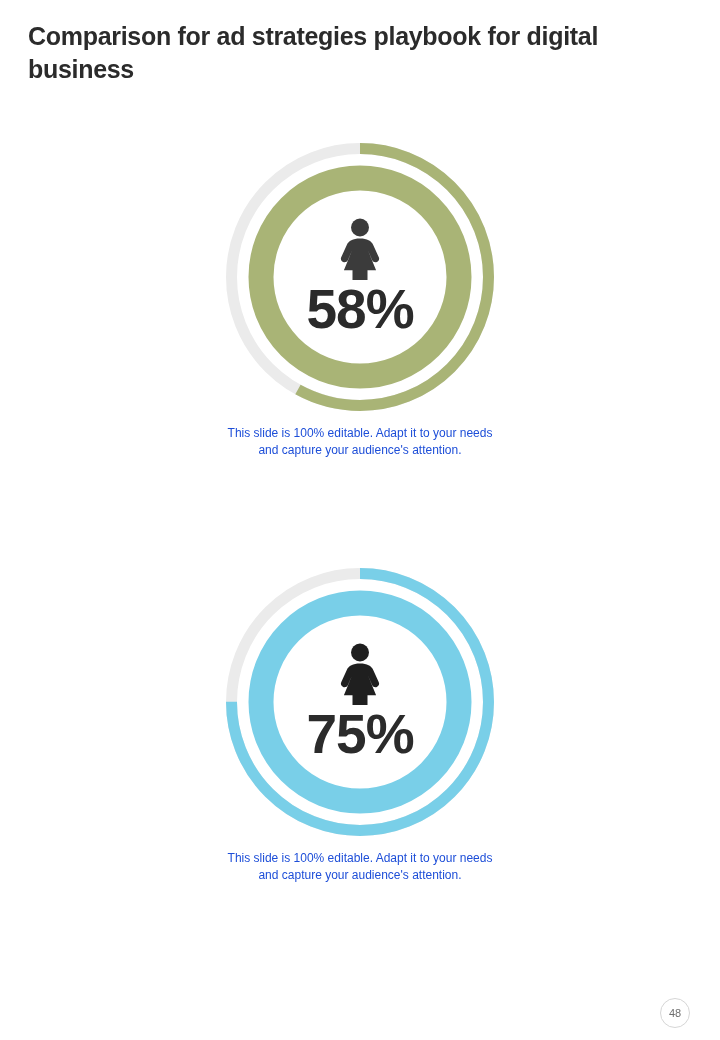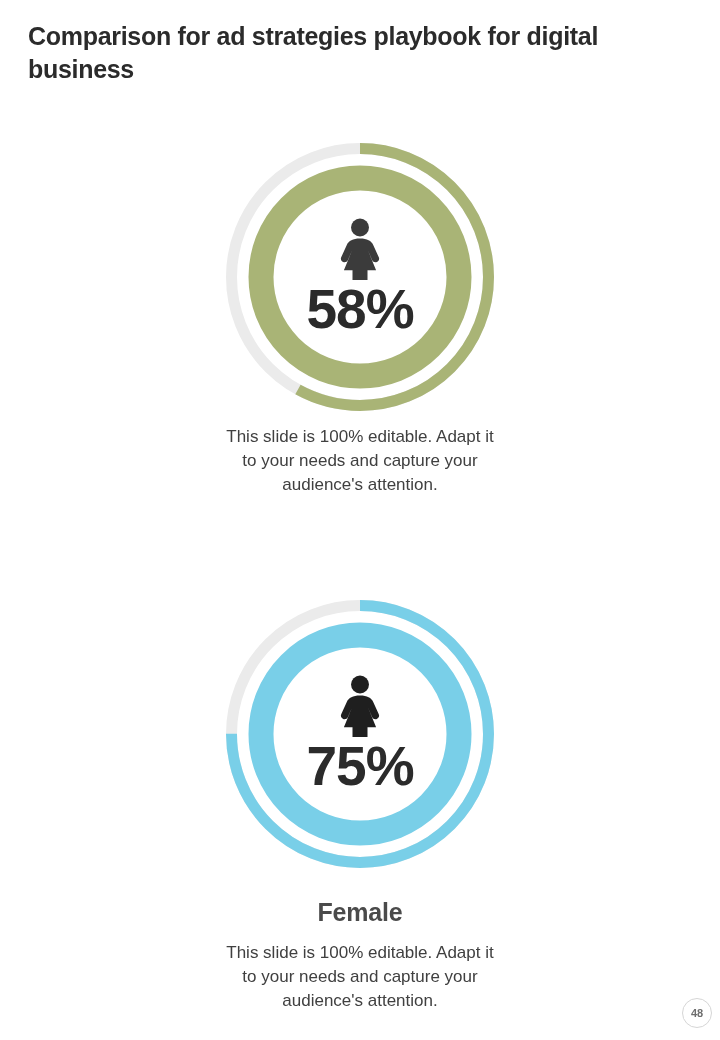--- a/index.html
+++ b/index.html
@@ -30,21 +30,21 @@
   }
 
   
   .chart-block {
     position: absolute;
     left: 0;
     width: 720px;
     text-align: center;
   }
   .chart-block.block-1 { top: 143px; }
-  .chart-block.block-2 { top: 600px; }
+  .chart-block.block-2 { top: 568px; }
 
   .donut-wrap {
     position: relative;
     width: 268px;
     height: 268px;
     margin: 0 auto;
   }
   .donut-svg {
     display: block;
     width: 268px;
@@ -80,41 +80,40 @@
   .chart-label {
     margin-top: 30px;
     font-size: 25px;
     font-weight: bold;
     color: #4a4a4a;
     letter-spacing: -0.2px;
   }
   .chart-desc {
     margin: 14px auto 0 auto;
     width: 272px;
-    font-size: 17px;
+    font-size: 12px;
     line-height: 1.42;
-    color: #404040;
+    color: #1d4ed8;
   }
 
   
   .page-badge {
     position: absolute;
-    right: 8px;
+    right: 30px;
     bottom: 12px;
     width: 28px;
     height: 28px;
     border-radius: 50%;
     border: 1px solid #d6d6d6;
     display: flex;
     align-items: center;
     justify-content: center;
     font-size: 11px;
     color: #6e6e6e;
     background: #ffffff;
-    font-weight: bold;
   }
 </style>
 </head>
 <body>
 
 <div class="slide-title">Comparison for ad strategies playbook for digital business</div>
 
 <div class="chart-block block-1">
 
   <div class="donut-wrap">
@@ -151,18 +150,17 @@
 
     <div class="donut-center">
       <svg class="person-icon" viewBox="0 0 46 62">
         <circle cx="23" cy="9.5" r="9" fill="#1f1f1f"></circle>
         <path d="M23 20.5c-7.2 0-11.3 2.4-13.1 6.2L4.2 39.3c-0.9 1.9 0.1 3.9 2 4.6 1.9 0.7 3.9-0.2 4.7-2l4.1-9.3-8.1 19.6h8.6V62h15V52.2h8.6l-8.1-19.6 4.1 9.3c0.8 1.8 2.8 2.7 4.7 2 1.9-0.7 2.9-2.7 2-4.6l-5.7-12.6C34.3 22.9 30.2 20.5 23 20.5z" fill="#1f1f1f"></path>
       </svg>
       <div class="pct-value">75%</div>
     </div>
   </div>
 
-  <div class="chart-label">Female</div>
 
   <div class="chart-desc">This slide is 100% editable. Adapt it to your needs and capture your audience's attention.</div>
 </div>
 
 <div class="page-badge">48</div>
 
 </body></html>

